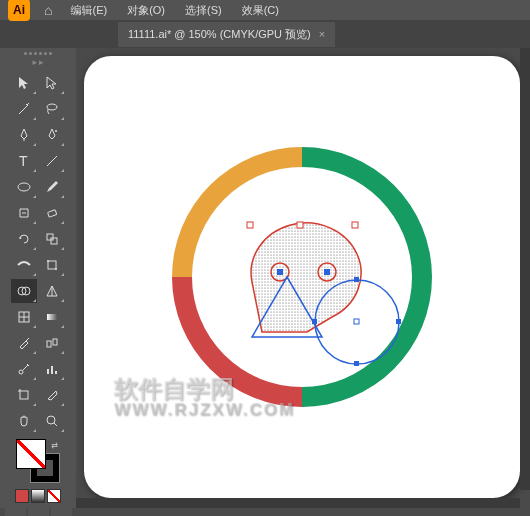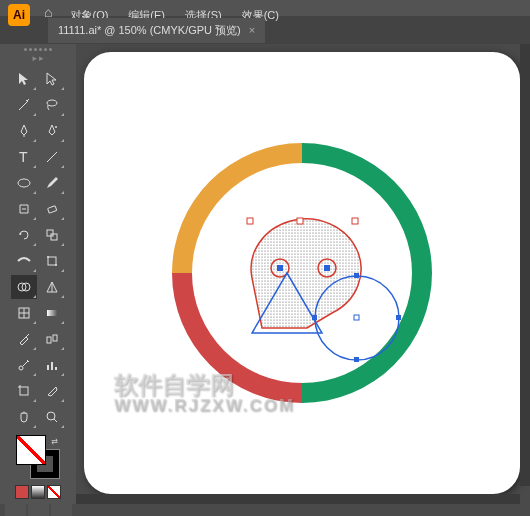--- a/index.html
+++ b/index.html
@@ -1,23 +1,23 @@
 <!DOCTYPE html>
 <html><head>
 <meta charset="utf-8">
 <style>
 * { margin: 0; padding: 0; box-sizing: border-box; font-family: "Microsoft YaHei", sans-serif; }
 body { background: #4a4a4a; width: 530px; height: 516px; overflow: hidden; }
 
-.menubar { background: #535353; height: 16px; display: flex; align-items: flex-start; padding: 4px 8px; gap: 4px; }
+.menubar { background: #535353; height: 16px; display: flex; align-items: center; padding: 10px 8px; gap: 4px; }
 .logo { width: 22px; height: 22px; background: #ff9a00; border-radius: 4px; display: flex; align-items: center; justify-content: center; color: #330000; font-weight: bold; font-size: 12px; margin-right: 4px; }
 .menu-item { color: #ddd; font-size: 11px; padding: 4px 8px; cursor: pointer; }
 .home-icon { color: #ccc; font-size: 14px; padding: 0 6px; }
 
-.tab-bar { background: #434343; height: 28px; display: flex; align-items: center; padding-left: 48px; }
+.tab-bar { background: #434343; height: 28px; display: flex; align-items: center; padding-left: 118px; }
 .tab { background: #535353; color: #ddd; font-size: 11px; padding: 5px 10px; display: flex; align-items: center; gap: 8px; }
 .tab-close { color: #aaa; cursor: pointer; font-size: 11px; }
 
 .main-area { display: flex; height: calc(100% - 56px); }
 
 .tool-panel { width: 76px; background: #535353; display: flex; flex-direction: column; align-items: center; padding-top: 4px; }
 .tool-dots { width: 60px; height: 8px; display: flex; justify-content: center; gap: 2px; margin-bottom: 2px; }
 .tool-dots span { width: 3px; height: 3px; background: #888; border-radius: 50%; }
 .tool-arrows { display: flex; gap: 2px; margin-bottom: 4px; }
 .tool-arrows span { color: #888; font-size: 9px; }
@@ -52,22 +52,22 @@
 
 .scrollbar-v { position: absolute; right: 0; top: 0; bottom: 18px; width: 10px; background: #3a3a3a; }
 .scrollbar-h { position: absolute; bottom: 0; left: 0; right: 10px; height: 10px; background: #3a3a3a; }
 </style>
 </head>
 <body>
 
 <div class="menubar">
   <div class="logo">Ai</div>
   <span class="home-icon">⌂</span>
+  <span class="menu-item">编辑(E)</span>
   <span class="menu-item">对象(O)</span>
-  <span class="menu-item">编辑(E)</span>
   <span class="menu-item">选择(S)</span>
   <span class="menu-item">效果(C)</span>
 </div>
 
 <div class="tab-bar">
   <div class="tab">
     <span>11111.ai* @ 150% (CMYK/GPU 预览)</span>
     <span class="tab-close">×</span>
   </div>
 </div>

